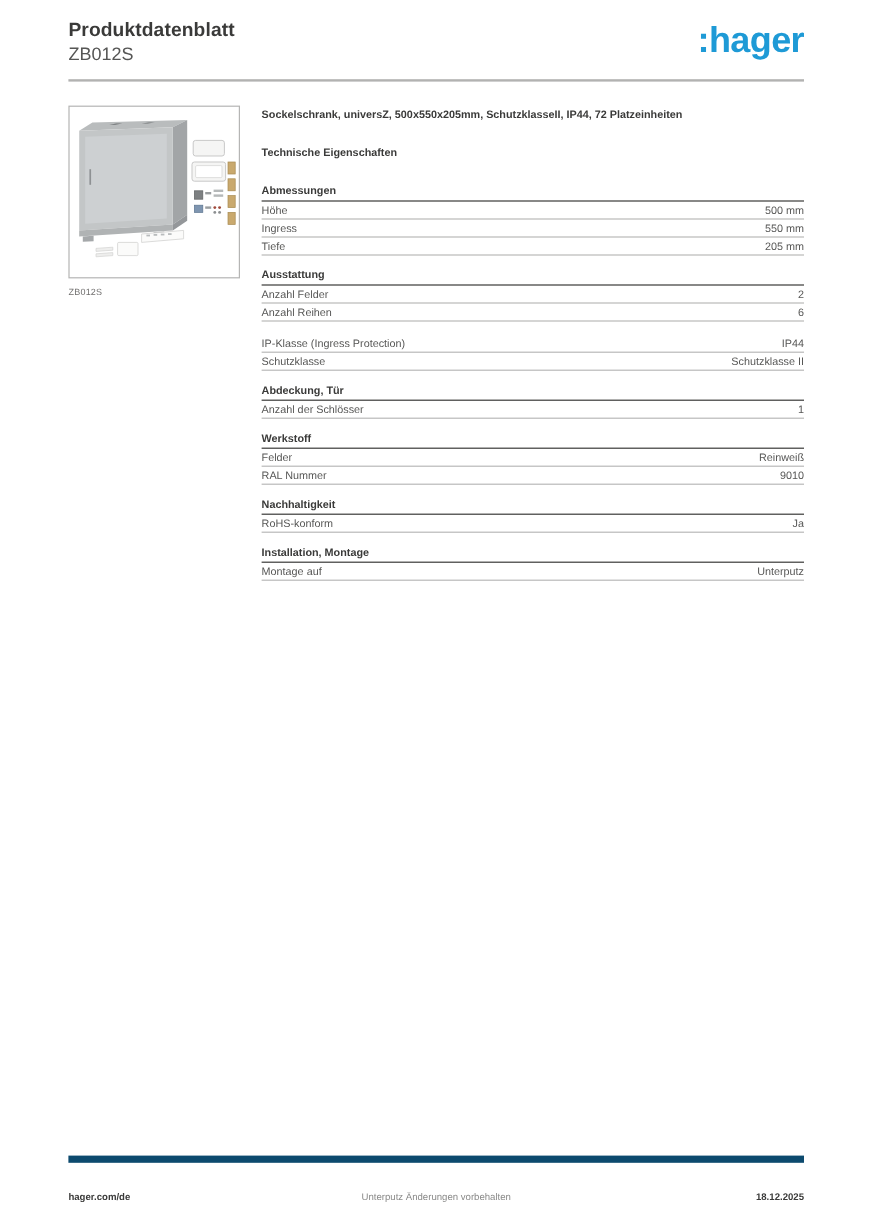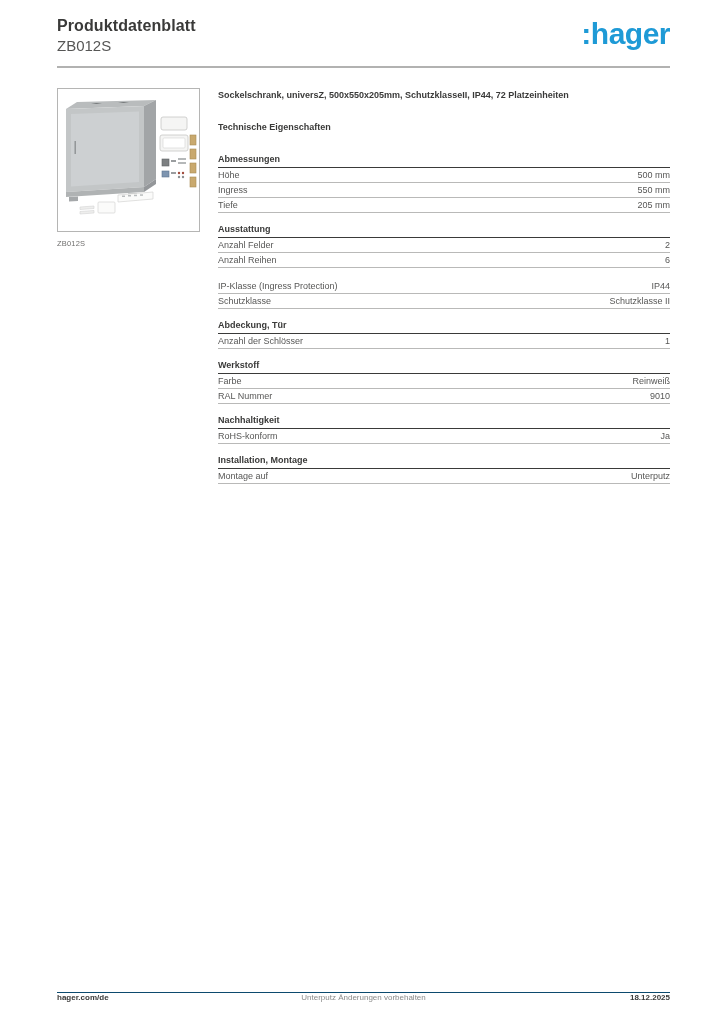--- a/index.html
+++ b/index.html
@@ -43,21 +43,21 @@
     padding: 2px 0;
     border-bottom: 1px solid #b9b9b8;
     gap: 44px;
   }
   .spec-label { text-align: left; }
   .spec-value { text-align: right; }
 
   
   .footer {
     position: absolute; left: 57px; right: 54px; bottom: 21px;
-    border-top: 1px solid #0c4a6e; padding-top: 0;
+    border-top: 6px solid #0c4a6e; padding-top: 24px;
   }
   .footer-inner { position: relative; font-size: 8px; line-height: 9px; height: 10px; }
   .footer-left { position: absolute; left: 0; top: 0; font-weight: bold; color: #3a3a39; }
   .footer-center { position: absolute; left: 0; right: 0; top: 0; text-align: center; color: #8a8a89; font-weight: normal; }
   .footer-right { position: absolute; right: 0; top: 0; font-weight: bold; color: #3a3a39; }
 </style>
 </head>
 <body>
 
 <div class="page">
@@ -192,21 +192,21 @@
         <span class="spec-value">1</span>
       </div>
             </div>
   </div>
 
   <div class="section">
     <div class="section-heading">Werkstoff</div>
     <div>
 
     <div class="spec-row">
-        <span class="spec-label">Farbe</span>
+        <span class="spec-label">Felder</span>
         <span class="spec-value">Reinweiß</span>
       </div>
               <div class="spec-row">
         <span class="spec-label">RAL Nummer</span>
         <span class="spec-value">9010</span>
       </div>
             </div>
   </div>
 
 

